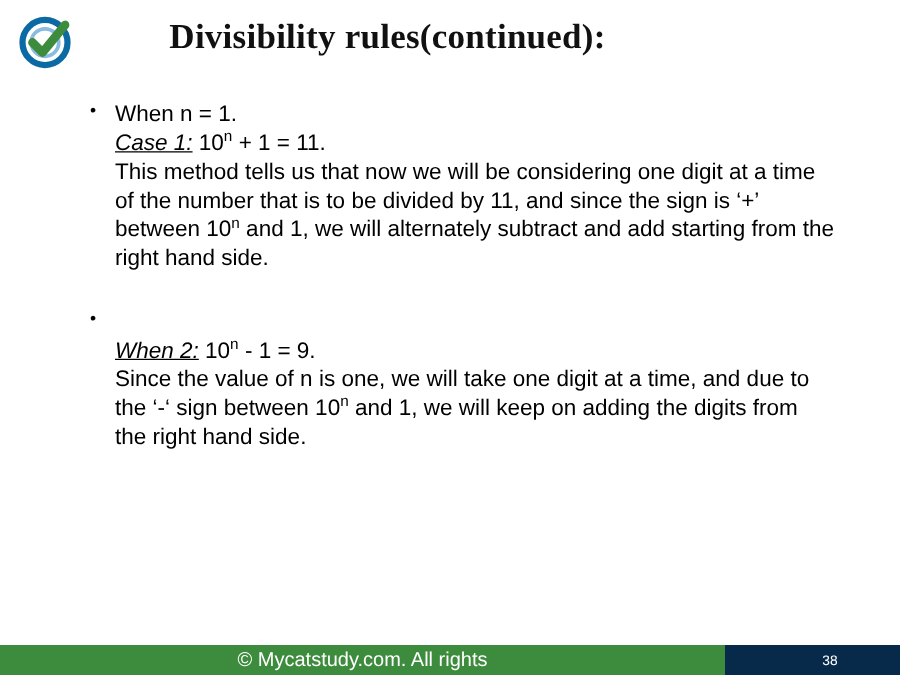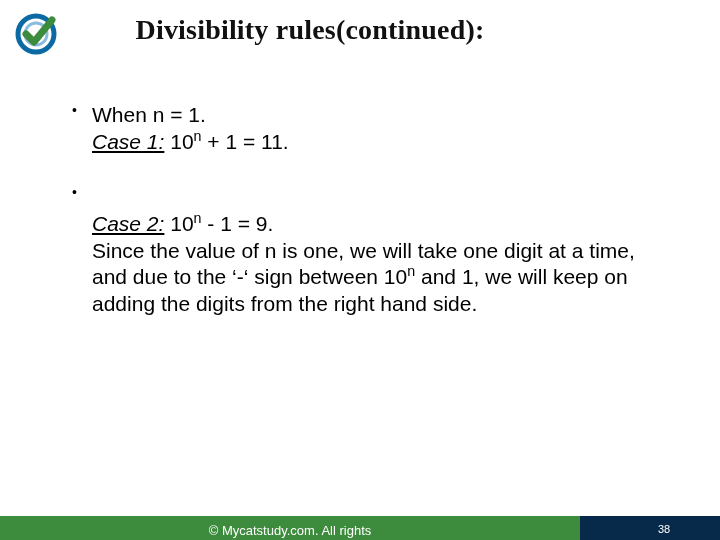--- a/index.html
+++ b/index.html
@@ -36,23 +36,22 @@
     font-size: 28px;
     color: #111;
     letter-spacing: 0.2px;
   }
   .body {
     position: absolute;
     top: 80px;
     left: 68px;
     width: 600px;
     color: #000;
-    font-size: 21px;
+    font-size: 18px;
     line-height: 1.28;
-    margin-top: 22px;
   }
   .body ul {
     list-style: none;
     margin: 0;
     padding: 0;
   }
   .body li {
     position: relative;
     padding-left: 24px;
     margin-bottom: 28px;
@@ -97,21 +96,21 @@
     width: 140px;
     height: 24px;
     background: #072a4a;
   }
   .copyright {
     position: absolute;
     bottom: 2px;
     left: 0;
     width: 580px;
     text-align: center;
-    font-size: 13px;
+    font-size: 16px;
     color: #fff;
     line-height: 1.1;
     font-family: Verdana, sans-serif;
   }
   .page-num {
     position: absolute;
     right: 0;
     bottom: 5px;
     width: 112px;
     text-align: center;
@@ -134,24 +133,25 @@
   </div>
 
   <div class="title">Divisibility rules(continued):</div>
 
   <div class="body">
     <ul>
       <li>
         <span>When n = 1.</span><br>
         <span class="ulabel">Case 1:</span>
         <span class="expr">10<sup>n</sup> + 1 = 11.</span><br>
+        <span class="expr">This method tells us that now we will be considering one digit at a time of the number that is to be divided by 11, and since the sign is ‘+’ between 10<sup>n</sup> and 1, we will alternately subtract and add starting from the right hand side.</span>
       </li>
       <li>
         <br>
-        <span class="ulabel">Case 2:</span>
+        <span class="ulabel">When 2:</span>
         <span class="expr">10<sup>n</sup> - 1 = 9.</span><br>
         <span class="expr">Since the value of n is one, we will take one digit at a time, and due to the ‘-‘ sign between 10<sup>n</sup> and 1, we will keep on adding the digits from the right hand side.</span>
       </li>
     </ul>
   </div>
 
   <div class="footer-bar">
     <div class="footer-green"></div>
     <div class="footer-dark"></div>
     <div class="copyright">© Mycatstudy.com. All rights</div>

